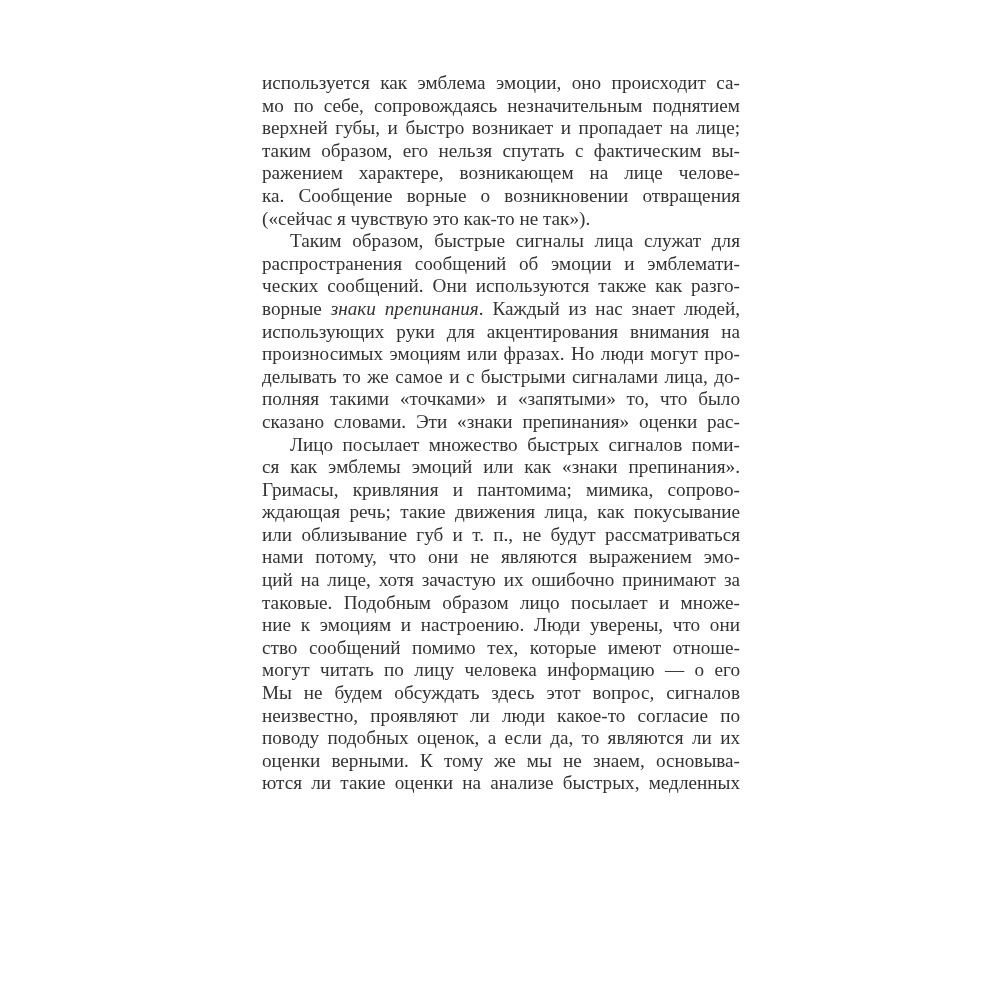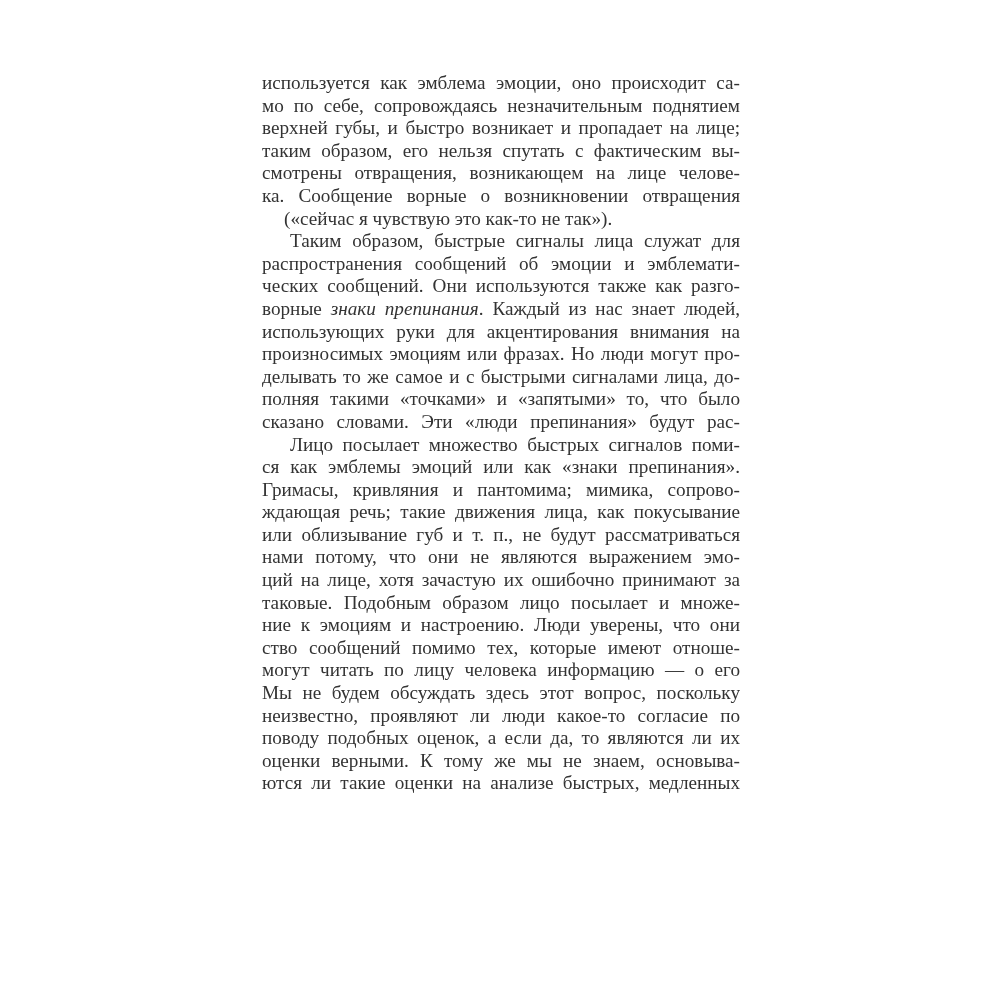--- a/index.html
+++ b/index.html
@@ -27,21 +27,20 @@
   .paragraph { margin: 0; }
   .line {
     height: 22.6px;
     overflow: hidden;
     text-align: justify;
     text-align-last: justify;
     white-space: normal;
   }
   .line.end {
     text-align-last: left;
-    margin-left: 22px;
   }
   .line.indent {
     text-indent: 28px;
   }
   .line i {
     font-style: italic;
   }
   .folio {
     position: absolute;
     left: 262px;
@@ -55,48 +54,48 @@
 </head>
 <body>
 
 <div class="page">
   <div class="text-block" style="color: rgb(51, 51, 51);">
       <div class="paragraph">
         <div class="line"><span>используется как эмблема эмоции, оно происходит са-</span></div>
         <div class="line"><span>мо по себе, сопровождаясь незначительным поднятием</span></div>
         <div class="line"><span>верхней губы, и быстро возникает и пропадает на лице;</span></div>
         <div class="line"><span>таким образом, его нельзя спутать с фактическим вы-</span></div>
-        <div class="line"><span>смотрены отвращения, возникающем на лице челове-</span></div>
+        <div class="line"><span>ражением характере, возникающем на лице челове-</span></div>
         <div class="line"><span>ка. Сообщение ворные о возникновении отвращения</span></div>
         <div class="line end"><span>(«сейчас я чувствую это как-то не так»).</span></div>
       </div>
       <div class="paragraph">
         <div class="line indent"><span>Таким образом, быстрые сигналы лица служат для</span></div>
         <div class="line"><span>распространения сообщений об эмоции и эмблемати-</span></div>
         <div class="line"><span>ческих сообщений. Они используются также как разго-</span></div>
         <div class="line"><span>ворные </span><i>знаки препинания</i><span>. Каждый из нас знает людей,</span></div>
         <div class="line"><span>использующих руки для акцентирования внимания на</span></div>
         <div class="line"><span>произносимых эмоциям или фразах. Но люди могут про-</span></div>
         <div class="line"><span>делывать то же самое и с быстрыми сигналами лица, до-</span></div>
         <div class="line"><span>полняя такими «точками» и «запятыми» то, что было</span></div>
-        <div class="line"><span>сказано словами. Эти «люди препинания» будут рас-</span></div>
+        <div class="line"><span>сказано словами. Эти «знаки препинания» оценки рас-</span></div>
       </div>
       <div class="paragraph">
         <div class="line indent"><span>Лицо посылает множество быстрых сигналов поми-</span></div>
         <div class="line"><span>ся как эмблемы эмоций или как «знаки препинания».</span></div>
         <div class="line"><span>Гримасы, кривляния и пантомима; мимика, сопрово-</span></div>
         <div class="line"><span>ждающая речь; такие движения лица, как покусывание</span></div>
         <div class="line"><span>или облизывание губ и т. п., не будут рассматриваться</span></div>
         <div class="line"><span>нами потому, что они не являются выражением эмо-</span></div>
         <div class="line"><span>ций на лице, хотя зачастую их ошибочно принимают за</span></div>
         <div class="line"><span>таковые. Подобным образом лицо посылает и множе-</span></div>
         <div class="line"><span>ние к эмоциям и настроению. Люди уверены, что они</span></div>
         <div class="line"><span>ство сообщений помимо тех, которые имеют отноше-</span></div>
         <div class="line"><span>могут читать по лицу человека информацию — о его</span></div>
-        <div class="line"><span>Мы не будем обсуждать здесь этот вопрос, поскольку</span></div>
+        <div class="line"><span>Мы не будем обсуждать здесь этот вопрос, сигналов</span></div>
         <div class="line"><span>неизвестно, проявляют ли люди какое-то согласие по</span></div>
         <div class="line"><span>поводу подобных оценок, а если да, то являются ли их</span></div>
         <div class="line"><span>оценки верными. К тому же мы не знаем, основыва-</span></div>
         <div class="line"><span>ются ли такие оценки на анализе быстрых, медленных</span></div>
       </div>
     </div>
   <div class="folio">32</div>
 </div>
 
 </body></html>

